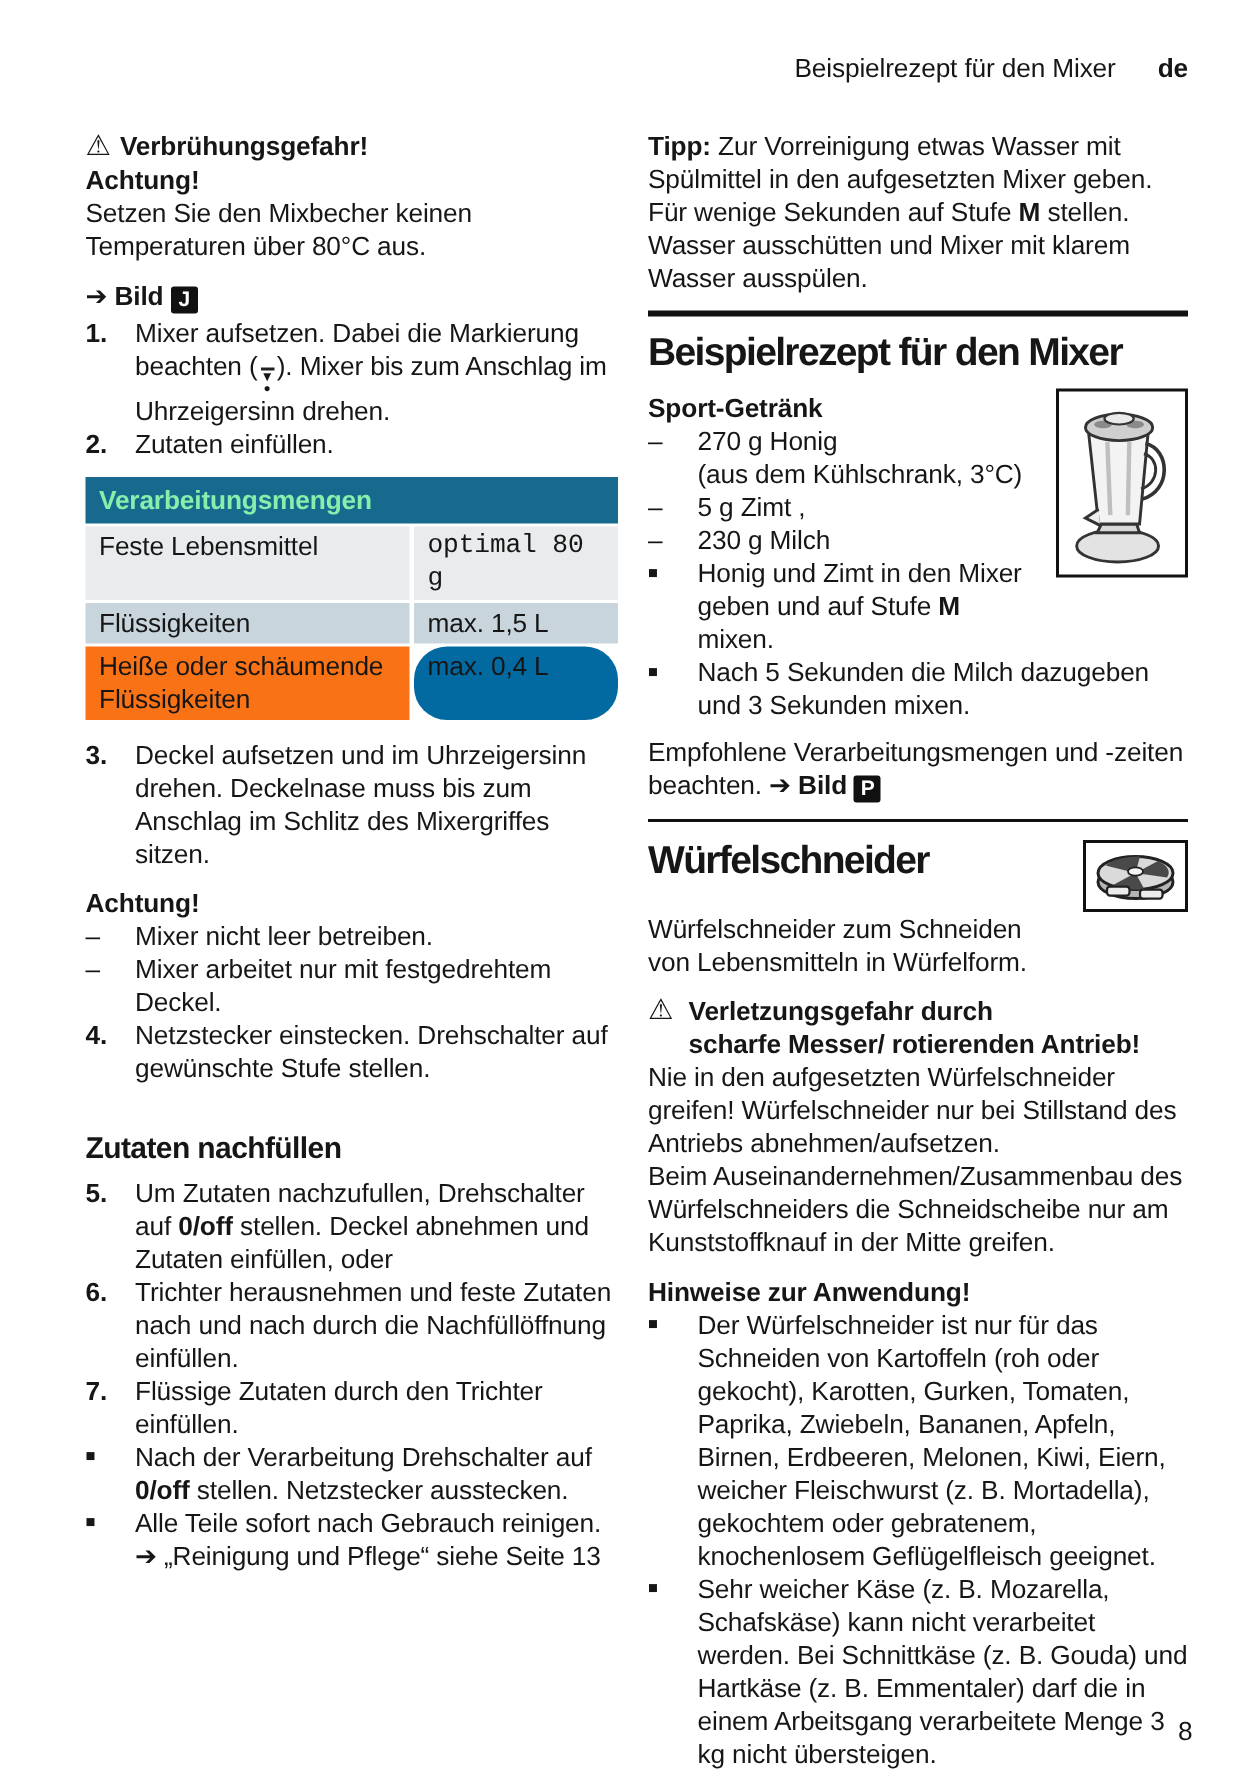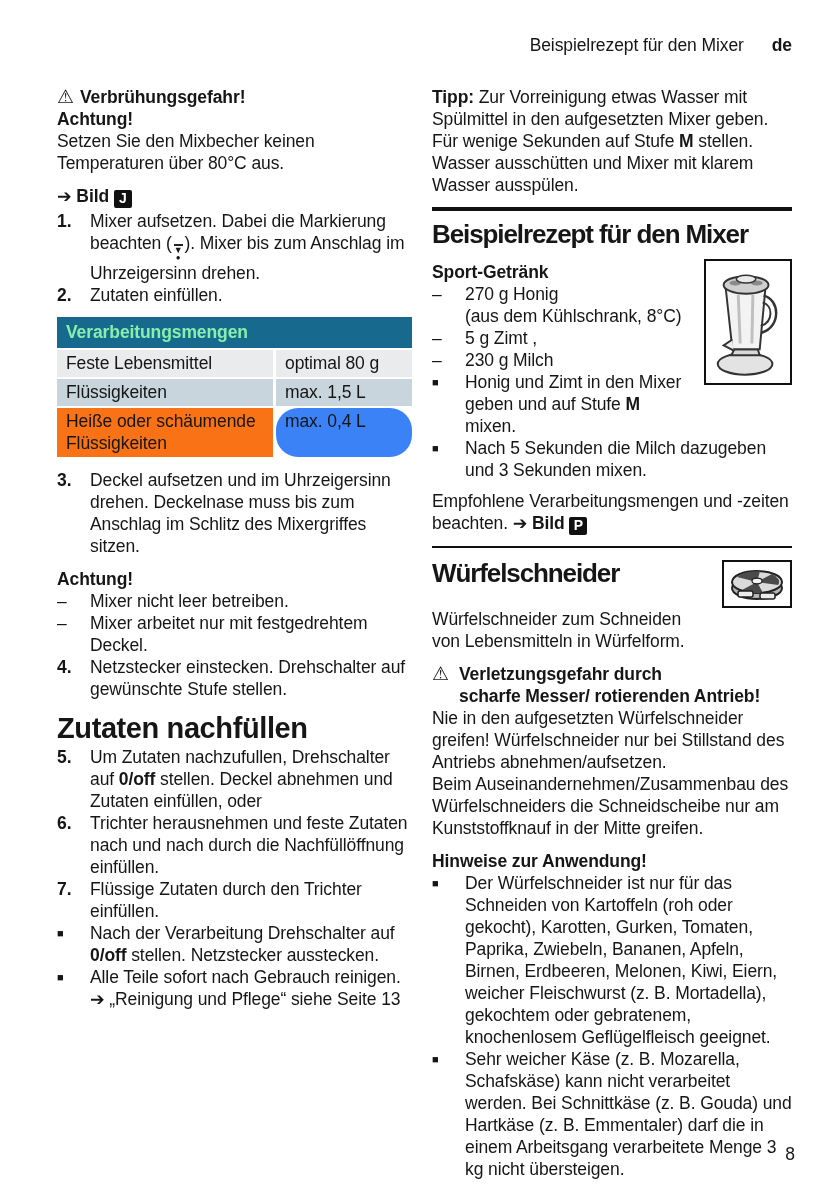--- a/index.html
+++ b/index.html
@@ -58,21 +58,21 @@
   .pt-head{
     color:#86efac;font-weight:bold;padding:4px 9px 5px 9px;
   }
   .pt-row{display:grid;grid-template-columns:216px 1fr;gap:3px;margin-top:2px;}
   .pt-cell{padding:2px 9px 3px 9px;}
   
   h1{
     font-size:26px;line-height:30px;letter-spacing:-1.1px;
     margin:5px 0 12px 0;white-space:nowrap;
   }
-  h2{font-size:29px;line-height:26px;margin:15px 0 5px 0;letter-spacing:-0.4px;}
+  h2{font-size:20px;line-height:26px;margin:30px 0 5px 0;letter-spacing:-0.4px;}
   .h1rule{height:4px;background:#111;margin:6px 0 8px 0;}
   .thinrule{height:2px;background:#111;margin:4px 0 10px 0;}
   
   .figure-box{border:2.5px solid #111;background:#fff;box-sizing:border-box;}
   .blender-box{float:right;width:88px;height:126px;margin:-2px 0 6px 10px;display:flex;align-items:center;justify-content:center;}
   .dicer-head{display:flex;justify-content:space-between;align-items:flex-start;}
   .dicer-box{width:70px;height:48px;margin-top:2px;display:flex;align-items:center;justify-content:center;flex:none;}
   
   .warn-head2{display:flex;align-items:flex-start;margin:11px 0 0 0;}
   .warn-head2 .warn-icon{width:27px;flex:none;margin-right:0;}
@@ -118,29 +118,29 @@
         <div class="li">
           <span class="marker b">2.</span>
           <span class="body">Zutaten einfüllen.</span>
         </div>
       </div>
 
       <div class="ptable">
         <div class="pt-head" style="background: rgb(23, 106, 142);">Verarbeitungsmengen</div>
         <div class="pt-row">
           <div class="pt-cell" style="background: rgb(233, 235, 236);">Feste Lebensmittel</div>
-          <div class="pt-cell" style="background: rgb(233, 235, 236);">optimal 80 g</div>
+          <div class="pt-cell" style="background: rgb(233, 235, 236); font-family: Liberation Mono, monospace;">optimal 80 g</div>
         </div>
         <div class="pt-row alt">
           <div class="pt-cell" style="background: rgb(200, 213, 220);">Flüssigkeiten</div>
           <div class="pt-cell" style="background: rgb(200, 213, 220);">max. 1,5 L</div>
         </div>
         <div class="pt-row">
           <div class="pt-cell" style="background: #f97316;">Heiße oder schäumende Flüssigkeiten</div>
-          <div class="pt-cell" style="background: #3b82f6; border-radius: 22px;">max. 0,4 L</div>
+          <div class="pt-cell" style="background: #0369a1; border-radius: 22px;">max. 0,4 L</div>
         </div>
       </div>
 
       <div class="group">
         <div class="li">
           <span class="marker b">3.</span>
           <span class="body">Deckel aufsetzen und im Uhrzeigersinn drehen. Deckelnase muss bis zum Anschlag im Schlitz des Mixergriffes sitzen.</span>
         </div>
       </div>
 
@@ -208,21 +208,21 @@
             <ellipse cx="38" cy="20" rx="23" ry="9" fill="#cfcfcf" stroke="#333" stroke-width="2"></ellipse>
             <ellipse cx="27" cy="18" rx="6" ry="2.6" fill="#8a8a8a"></ellipse>
             <ellipse cx="49" cy="18" rx="6" ry="2.6" fill="#8a8a8a"></ellipse>
             <ellipse cx="38" cy="14" rx="10" ry="4" fill="#e9e9e9" stroke="#333" stroke-width="1.5"></ellipse>
           </svg>
         </div>
         <p class="b tight">Sport-Getränk</p>
         <div>
           <div class="li">
             <span class="marker">–</span>
-            <span class="body"><span>270 g Honig</span><span class="ing-sub">(aus dem Kühlschrank, 8°C)</span></span>
+            <span class="body"><span>270 g Honig</span><span class="ing-sub">(aus dem Kühlschrank, 3°C)</span></span>
           </div>
           <div class="li">
             <span class="marker">–</span>
             <span class="body">5 g Zimt ,</span>
           </div>
           <div class="li">
             <span class="marker">–</span>
             <span class="body">230 g Milch</span>
           </div>
           <div class="li">

